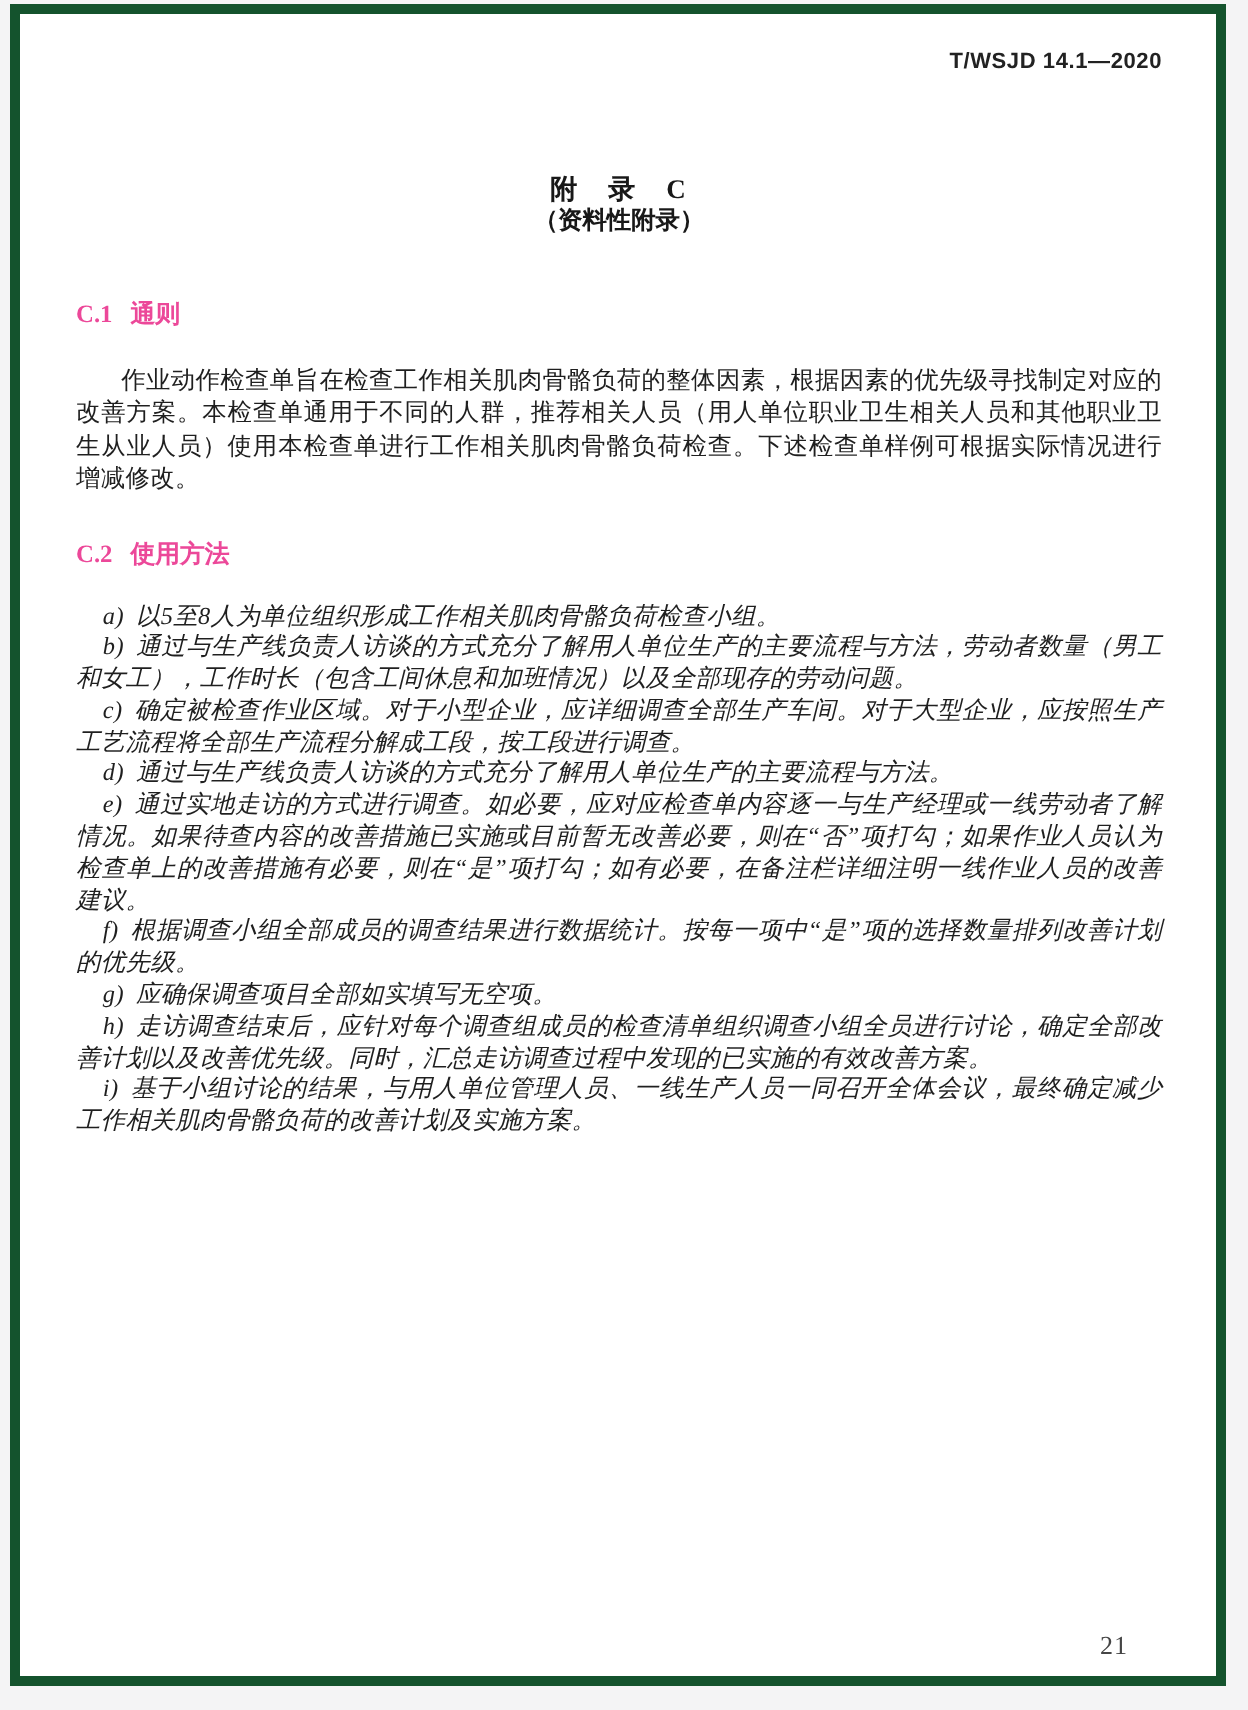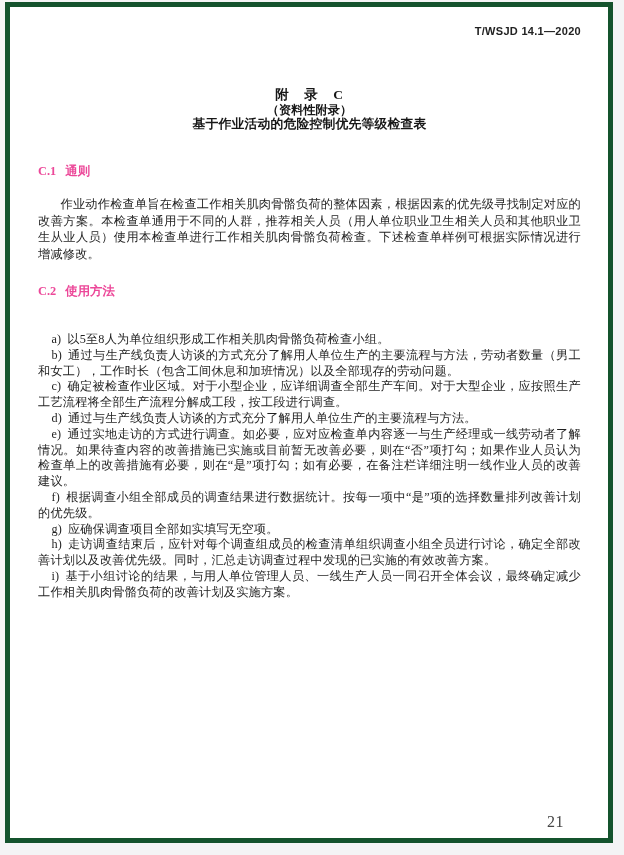--- a/index.html
+++ b/index.html
@@ -49,49 +49,48 @@
   .section-heading .sec-num { margin-right: 9px; }
   .c2-heading { margin-top: 21px; }
   .body-para {
     margin: 16px 0 0 0;
     font-size: 12.2px;
     line-height: 16.5px;
     letter-spacing: 0.2px;
     text-align: justify;
     text-indent: 1.85em;
   }
-  .item-list { margin-top: 32px; }
+  .item-list { margin-top: 15px; font-style: italic; }
   .list-item {
     margin: 0;
     font-size: 12.2px;
     line-height: 15.8px;
     letter-spacing: 0.2px;
     text-align: justify;
     text-indent: 1.1em;
   }
   .item-label { margin-right: 6px; }
   .page-number {
     position: absolute;
     right: 44px; bottom: 7px;
-    font-size: 16px;
+    font-size: 13px;
     color: #454545;
     letter-spacing: 0.5px;
   }
 </style>
 </head>
 <body>
 
 <div class="page">
 
   <div class="doc-code">T/WSJD 14.1—2020</div>
 
   <div class="title-block">
     <div class="title-line1">附　录　C</div>
     <div class="title-line2">（资料性附录）</div>
-    <div class="title-line3">基于作业活动的危险控制优先等级检查表</div>
   </div>
 
   <div class="section-heading">
     <span class="sec-num">C.1</span><span>通则</span>
   </div>
 
   <p class="body-para">作业动作检查单旨在检查工作相关肌肉骨骼负荷的整体因素，根据因素的优先级寻找制定对应的改善方案。本检查单通用于不同的人群，推荐相关人员（用人单位职业卫生相关人员和其他职业卫生从业人员）使用本检查单进行工作相关肌肉骨骼负荷检查。下述检查单样例可根据实际情况进行增减修改。</p>
 
   <div class="section-heading c2-heading">
     <span class="sec-num">C.2</span><span>使用方法</span>

